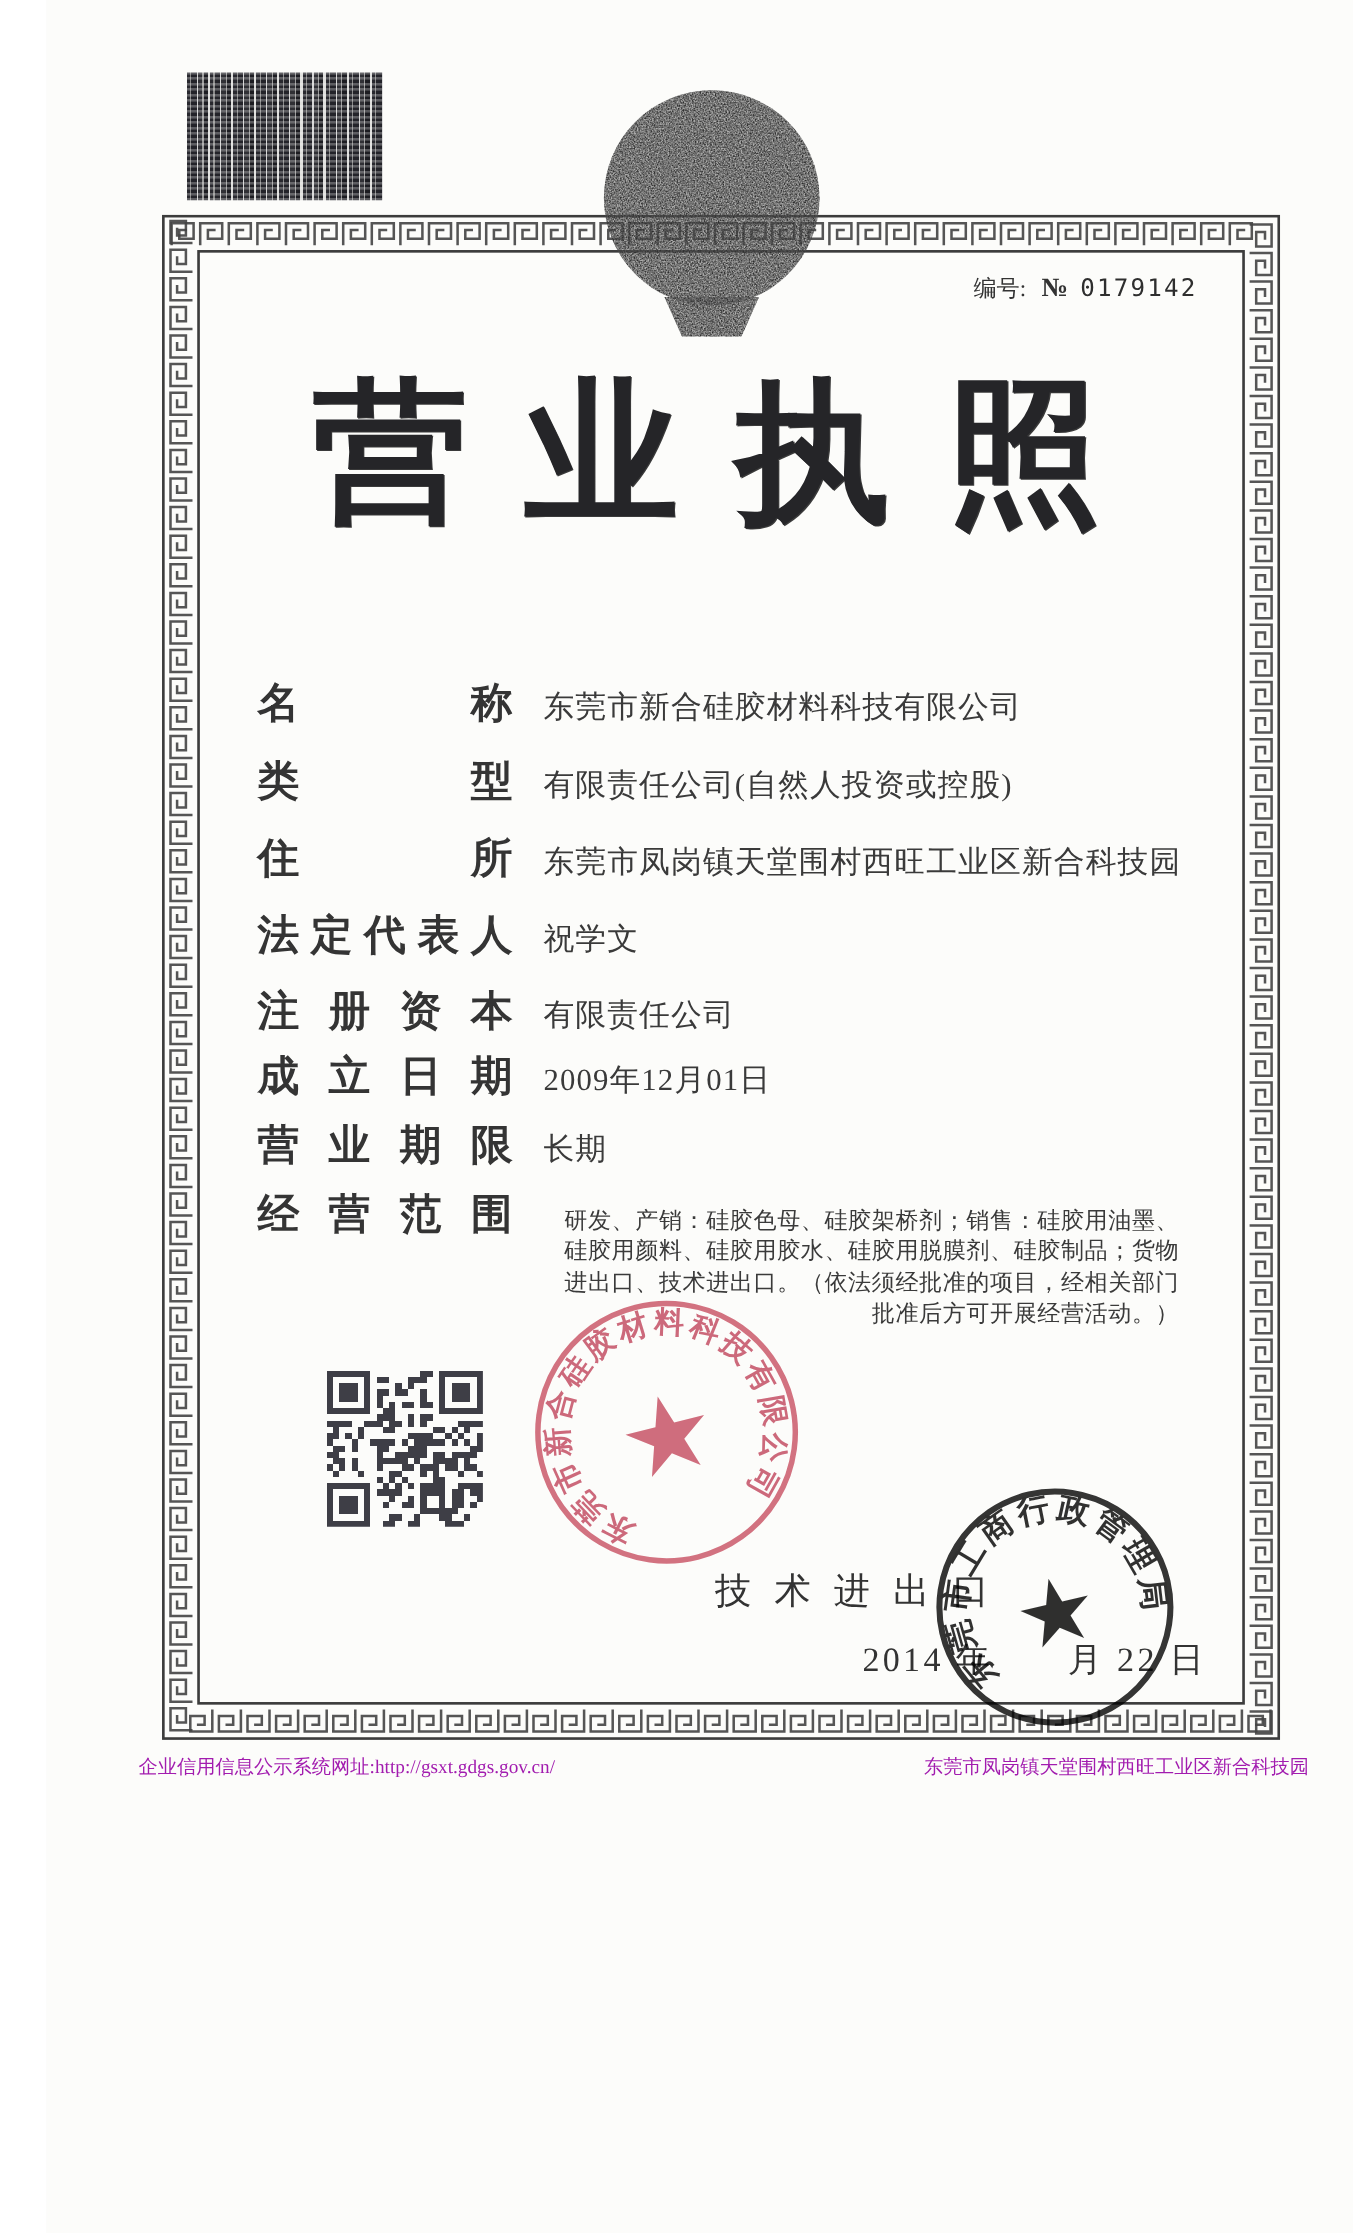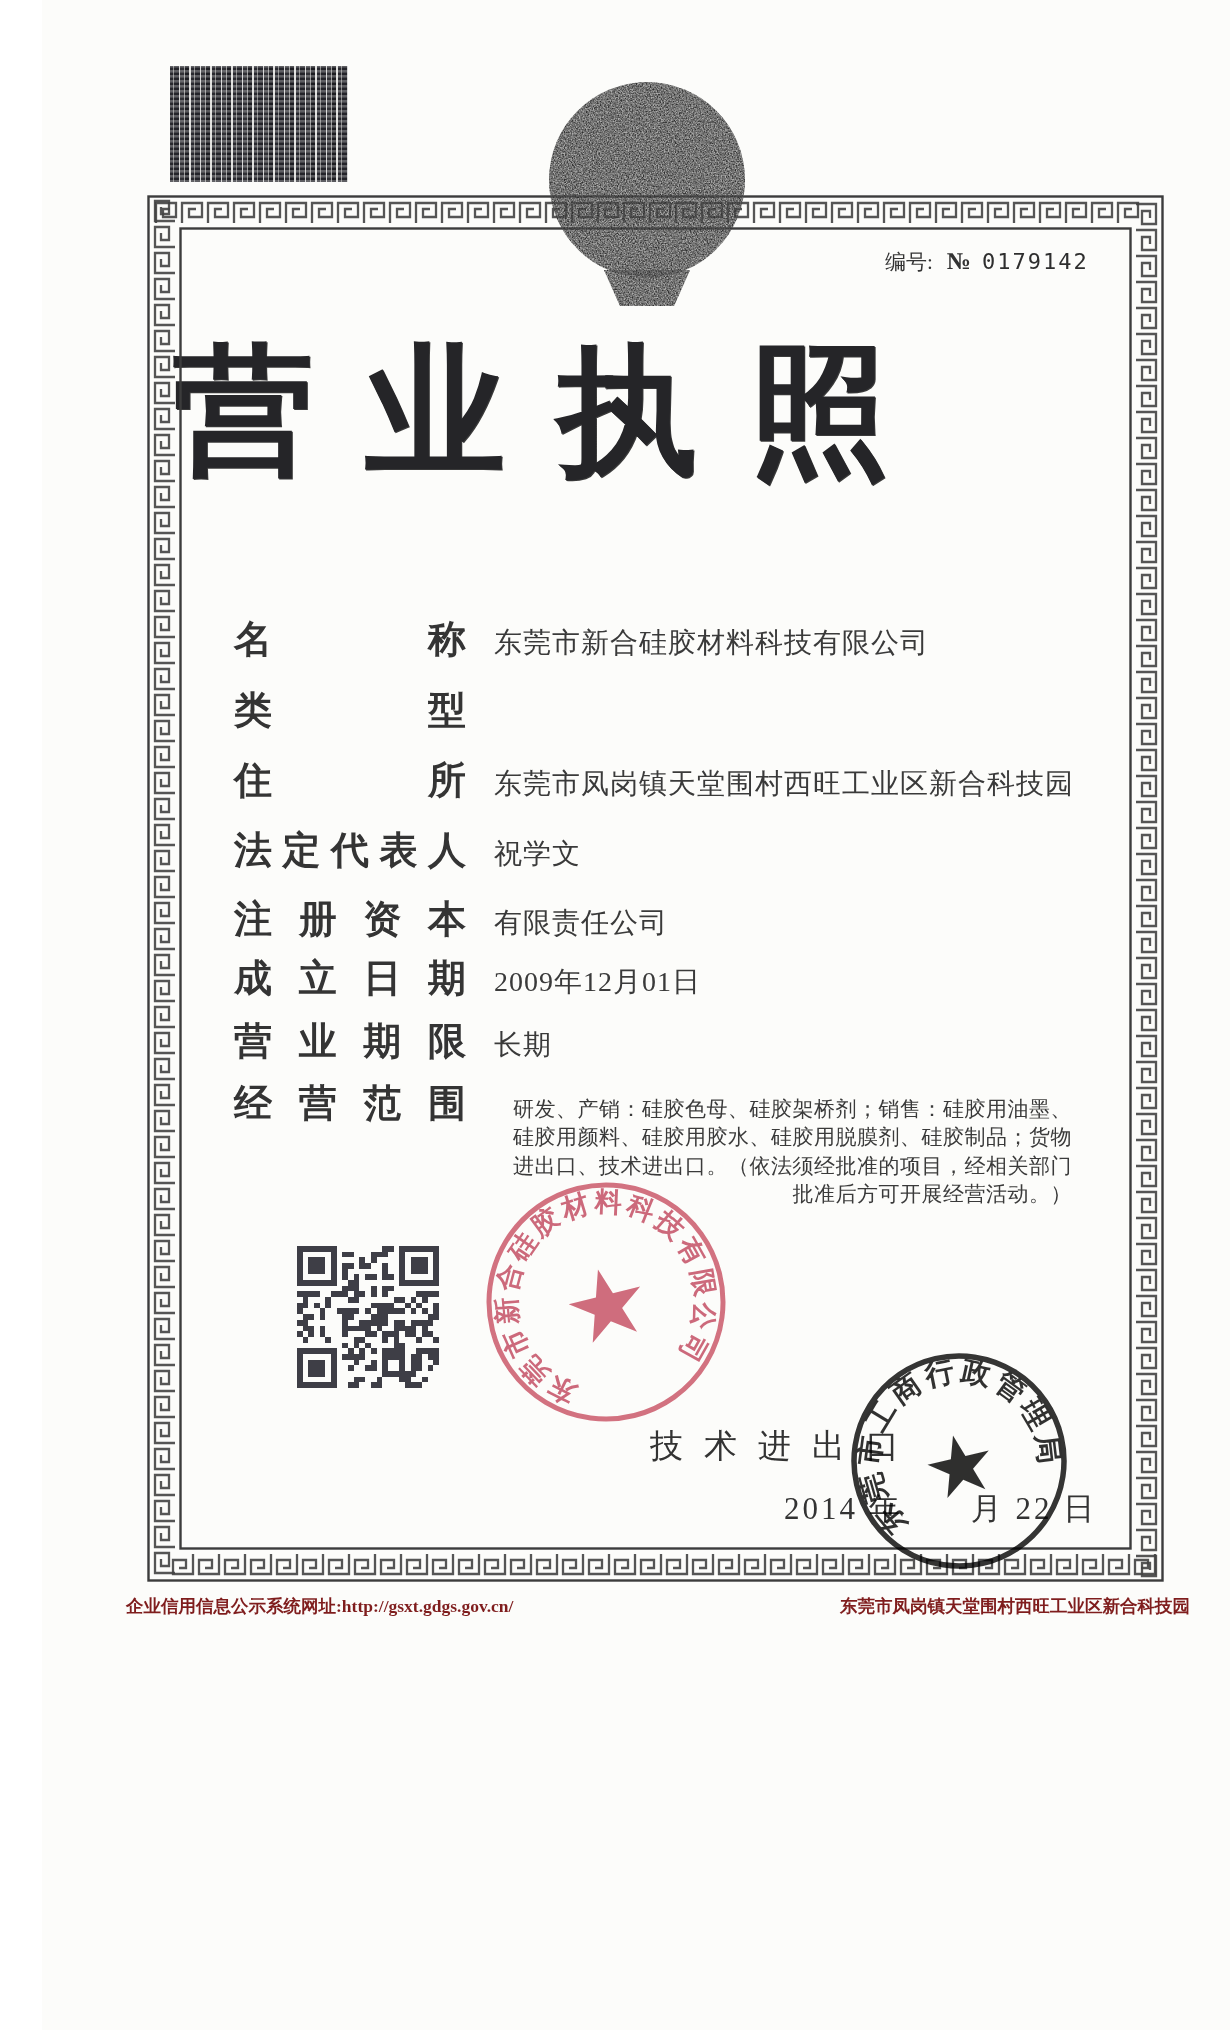--- a/index.html
+++ b/index.html
@@ -24,21 +24,21 @@
   .frame{position:absolute;left:105px;top:195px;z-index:1;}
   .gk-line{fill:none;stroke:#3c3c3c;stroke-width:2.4;}
   .gk-unit{fill:none;stroke:#424242;stroke-width:2.3;opacity:.9;}
 
   .serial{position:absolute;left:843px;top:248px;z-index:4;white-space:nowrap;font-size:21px;color:#333;}
   .serial .prefix{font-weight:bold;font-size:24px;margin:0 10px 0 14px;letter-spacing:1px;}
   .serial .num{font-family:"DejaVu Sans Mono",monospace;font-size:22px;letter-spacing:2px;color:#2e2e2e;}
 
   .title{
     position:absolute;left:105px;top:318px;width:1017px;margin:0;padding-left:26px;box-sizing:border-box;
-    font-family:"Liberation Sans",sans-serif;font-weight:900;
+    text-align:center;font-family:"Liberation Sans",sans-serif;font-weight:900;
     font-size:140px;letter-spacing:52px;color:#252528;text-shadow:1px 1px 0 #3a3a3a;
   }
 
   .regline{position:absolute;left:618px;top:531px;white-space:nowrap;z-index:4;}
   .regline .lbl{font-size:31px;letter-spacing:16px;color:#3a3a3a;}
   .regline .num{font-size:35px;letter-spacing:1px;margin-left:14px;color:#333;}
 
   .row{position:absolute;left:192px;width:860px;display:flex;align-items:baseline;}
   .row-label{width:232px;flex:none;display:flex;justify-content:space-between;
     font-size:38px;font-weight:600;color:#343434;}
@@ -57,21 +57,21 @@
   .stamp-red .ring{fill:none;stroke:#d06072;stroke-width:5;}
   .stamp-red .arc-text{fill:#c9556b;font-size:27px;font-weight:600;letter-spacing:3.5px;}
   .stamp-red .star{fill:#cc5a6d;font-size:96px;}
   .stamp-black .ring{fill:none;stroke:#232323;stroke-width:5.5;}
   .stamp-black .arc-text{fill:#1f1f1f;font-size:29px;font-weight:600;letter-spacing:4px;}
   .stamp-black .star{fill:#1d1d1d;font-size:82px;}
 
   .registrar{position:absolute;left:608px;top:1424px;font-size:33px;letter-spacing:21px;color:#333;white-space:nowrap;z-index:4;}
   .dateline{position:absolute;left:742px;top:1488px;font-size:31px;color:#333;white-space:pre;z-index:5;letter-spacing:3px;}
 
-  .footer{position:absolute;top:1594px;font-size:17.5px;color:#7f1d1d;z-index:2;white-space:nowrap;font-weight:bold;}
+  .footer{position:absolute;top:1594px;font-size:17.5px;color:#a21caf;z-index:2;white-space:nowrap;}
   .footer.left{left:84px;}
   .footer.right{right:82px;}
 </style>
 </head>
 <body>
 
 <div class="page">
 
   <div class="barcode"></div>
 
@@ -303,20 +303,21 @@
         <span>名</span>
         <span>称</span>
       </div>
     <div class="row-value">东莞市新合硅胶材料科技有限公司</div>
   </div>
   <div class="row r2">
     <div class="row-label">
         <span>类</span>
         <span>型</span>
       </div>
+    <div class="row-value">有限责任公司(自然人投资或控股)</div>
   </div>
   <div class="row r3">
     <div class="row-label">
         <span>住</span>
         <span>所</span>
       </div>
     <div class="row-value">东莞市凤岗镇天堂围村西旺工业区新合科技园</div>
   </div>
   <div class="row r4">
     <div class="row-label">

